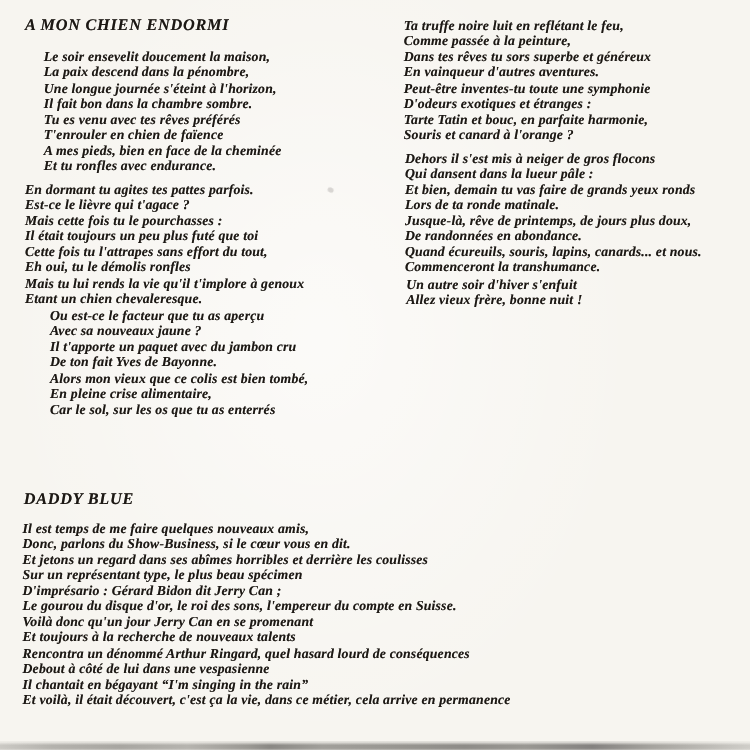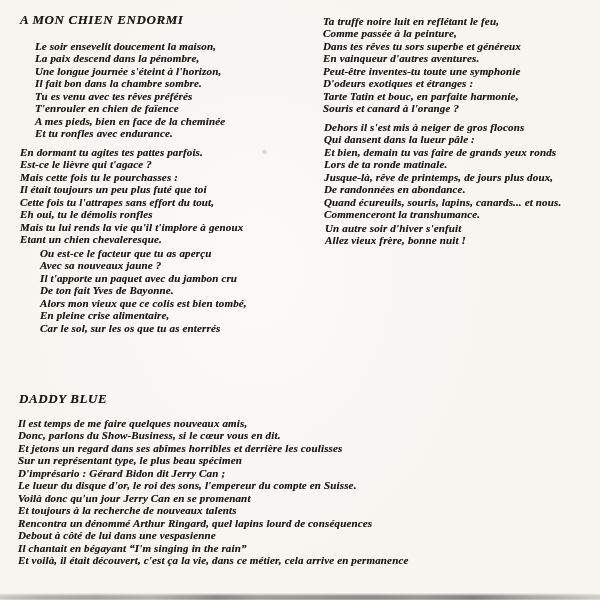--- a/index.html
+++ b/index.html
@@ -140,24 +140,24 @@
     </div>
 
   <h2 class="title t2">DADDY BLUE</h2>
 
   <div class="stanza s-d1">
       <div class="line">Il est temps de me faire quelques nouveaux amis,</div>
       <div class="line">Donc, parlons du Show-Business, si le cœur vous en dit.</div>
       <div class="line">Et jetons un regard dans ses abîmes horribles et derrière les coulisses</div>
       <div class="line">Sur un représentant type, le plus beau spécimen</div>
       <div class="line">D'imprésario : Gérard Bidon dit Jerry Can ;</div>
-      <div class="line">Le lueur du disque d'or, le roi des sons, l'empereur du compte en Suisse.</div>
+      <div class="line">Le gourou du disque d'or, le roi des sons, l'empereur du compte en Suisse.</div>
       <div class="line">Voilà donc qu'un jour Jerry Can en se promenant</div>
       <div class="line">Et toujours à la recherche de nouveaux talents</div>
-      <div class="line">Rencontra un dénommé Arthur Ringard, quel lapins lourd de conséquences</div>
+      <div class="line">Rencontra un dénommé Arthur Ringard, quel hasard lourd de conséquences</div>
       <div class="line">Debout à côté de lui dans une vespasienne</div>
       <div class="line">Il chantait en bégayant “I'm singing in the rain”</div>
       <div class="line">Et voilà, il était découvert, c'est ça la vie, dans ce métier, cela arrive en permanence</div>
     </div>
 
   <div class="speck"></div>
   <div class="scan-edge"></div>
 
 </div>
 

